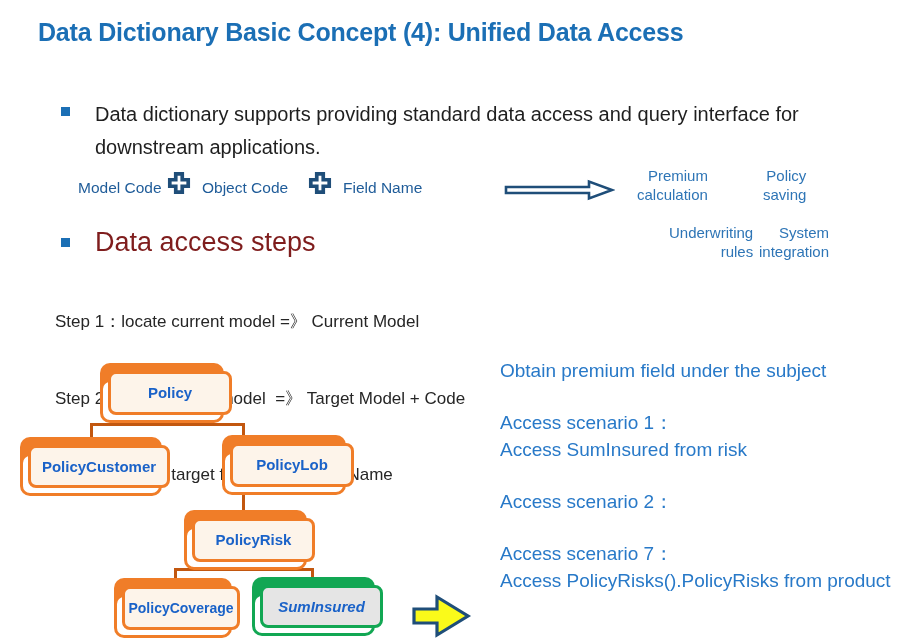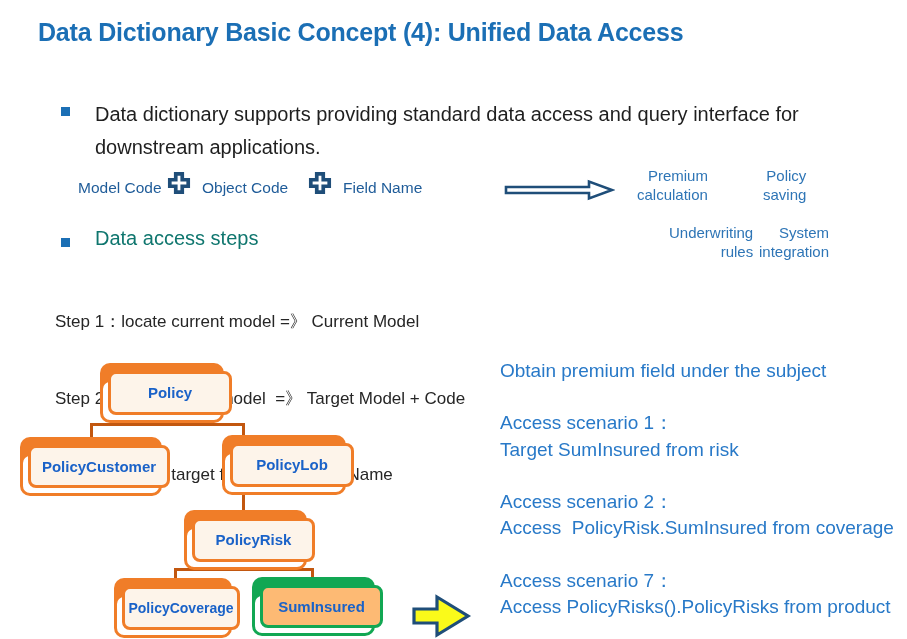--- a/index.html
+++ b/index.html
@@ -9,21 +9,21 @@
     font-family:"Liberation Sans","DejaVu Sans",sans-serif;
   }
   .abs { position:absolute; }
 
   
   .slide-title { left:38px; top:18px; font-size:25px; font-weight:700; color:#1B6FB5; letter-spacing:-0.2px; }
 
   
   .bullet-sq { width:9px; height:9px; background:#1B6FB5; }
   .bullet1-text { left:95px; top:98px; width:750px; font-size:20px; line-height:33px; color:#1f1f1f; }
-  .bullet2-text { left:95px; top:227px; font-size:20px; color:#0f766e; }
+  .bullet2-text { left:95px; top:227px; font-size:27px; color:#7f1d1d; }
 
   
   .comp-label { font-size:15.5px; color:#1F5C99; }
   .plus-icon { width:26px; height:26px; }
 
   
   .consumer { font-size:15px; line-height:19px; color:#2E75B6; white-space:pre-line;text-align:right; }
 
   
   .steps { left:55px; top:258px; font-size:17px; line-height:25.5px; color:#262626; white-space:pre; }
@@ -37,21 +37,21 @@
   .node .solid { position:absolute; left:-8px; top:-8px; width:100%; height:100%; border-radius:10px; }
   .node .sheet { position:absolute; left:-8px; top:8px; width:100%; height:100%; border-radius:10px; background:#ffffff; }
   .node .main  { position:absolute; left:0; top:0; width:100%; height:100%; border-radius:8px;
                  display:flex; align-items:center; justify-content:center; text-align:center;
                  font-size:15px; font-weight:700; color:#1A62C8; line-height:16px; }
   .node.orange .solid { background:#F07D28; }
   .node.orange .sheet { border:3px solid #F07D28; }
   .node.orange .main  { border:3px solid #F07D28; background:#FDF4EA; }
   .node.green .solid { background:#12A753; }
   .node.green .sheet { border:3px solid #12A753; }
-  .node.green .main  { border:3px solid #12A753; background:#fdba74; }
+  .node.green .main  { border:3px solid #12A753; background:#e5e5e5;font-style:italic; }
 
   
   .conn { position:absolute; background:#C2570F; }
 </style>
 </head>
 <body>
 
 <h1 class="abs slide-title">Data Dictionary Basic Concept (4): Unified Data Access</h1>
 
 <div class="abs bullet-sq" style="left:61px; top:107px;"></div>
@@ -148,20 +148,19 @@
 </div>
 
 <svg class="abs" style="left:411px; top:592px; width:61px; height:48px;" viewBox="0 0 61 48">
   <path d="M3 17 H26 V5 L57 24 L26 43 V31 H3 Z" fill="#FAFA1A" stroke="#1F4E79" stroke-width="3.2" stroke-linejoin="miter"></path>
 </svg>
 
 <div class="abs scenarios">
   <div class="line">Obtain premium field under the subject</div>
   <div class="line"></div>
   <div class="line">Access scenario 1：</div>
-  <div class="line">Target SumInsured from risk</div>
+  <div class="line">Access SumInsured from risk</div>
   <div class="line"></div>
   <div class="line">Access scenario 2：</div>
-  <div class="line">Access  PolicyRisk.SumInsured from coverage</div>
   <div class="line"></div>
   <div class="line">Access scenario 7：</div>
   <div class="line">Access PolicyRisks().PolicyRisks from product</div>
 </div>
 
 </body></html>

